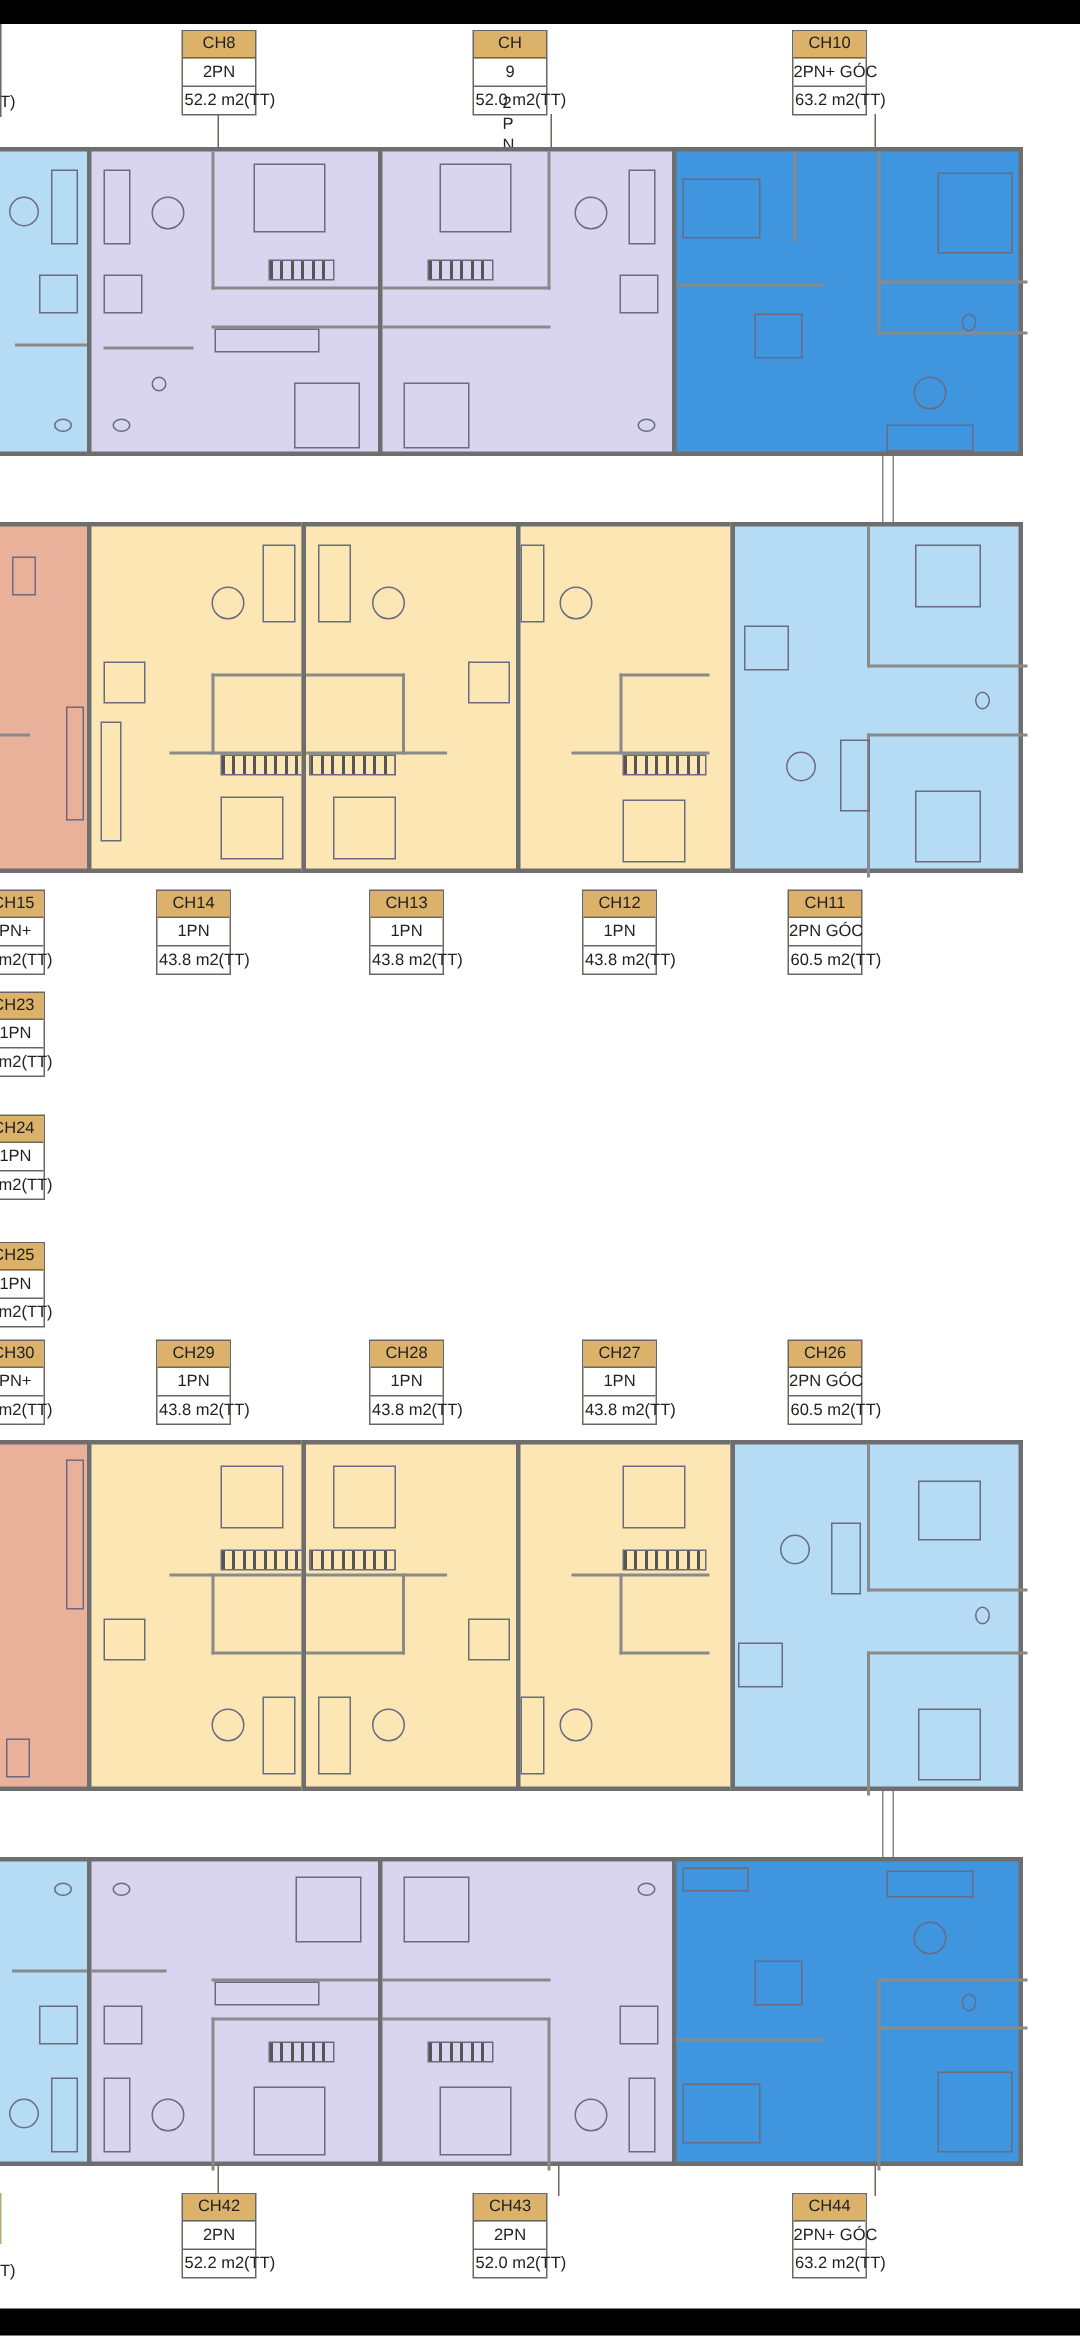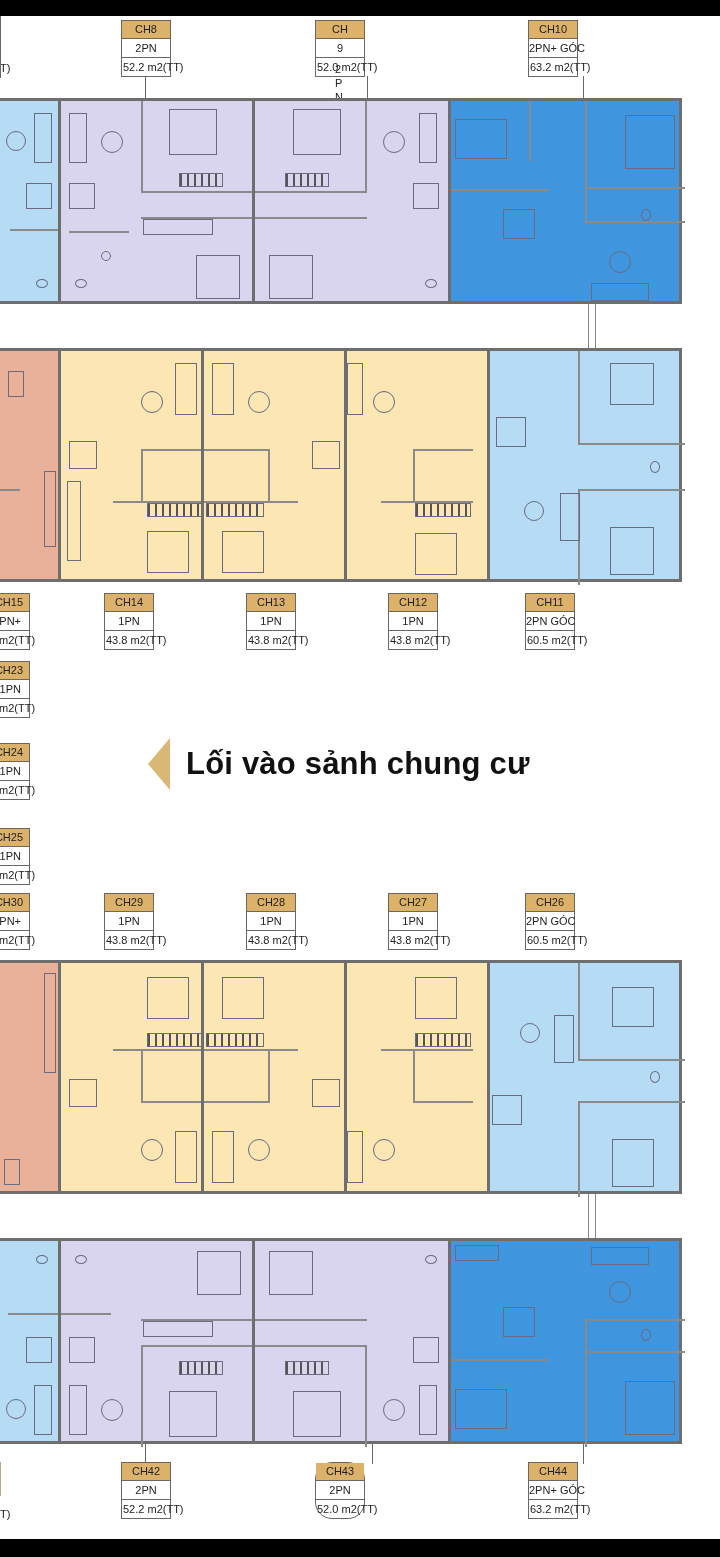--- a/index.html
+++ b/index.html
@@ -191,24 +191,20 @@
     <div class="hd" style="text-align:right;padding-right:6px;">CH24</div>
     <div class="rt" style="text-align:right;padding-right:8px;">1PN</div>
     <div class="ar" style="padding-left:18px;">m2(TT)</div>
   </div>
   <div class="label" style="left:-20px;top:812px;">
     <div class="hd" style="text-align:right;padding-right:6px;">CH25</div>
     <div class="rt" style="text-align:right;padding-right:8px;">1PN</div>
     <div class="ar" style="padding-left:18px;">m2(TT)</div>
   </div>
 
-  <div class="entrance">
-    <div class="arrow"></div>
-    <div class="txt">Lối vào sảnh chung cư</div>
-  </div>
 
   <div class="label" style="left:-20px;top:877px;">
     <div class="hd" style="text-align:right;padding-right:6px;">CH30</div>
     <div class="rt" style="text-align:right;padding-right:8px;">2PN+</div>
     <div class="ar" style="padding-left:18px;">m2(TT)</div>
   </div>
   <div class="label" style="left:104px;top:877px;">
     <div class="hd">CH29</div>
     <div class="rt">1PN</div>
     <div class="ar">43.8 m2(TT)</div>
@@ -333,21 +329,21 @@
   <div class="leader" style="left:583px;top:1428px;height:20px;"></div>
 
   <div class="leader" style="left:0;top:1446px;height:34px;background:#b8a97a;"></div>
   <div style="position:absolute;left:0;top:1492px;font-size:11px;color:#222;">T)</div>
 
   <div class="label" style="left:121px;top:1446px;">
     <div class="hd">CH42</div>
     <div class="rt">2PN</div>
     <div class="ar">52.2 m2(TT)</div>
   </div>
-  <div class="label" style="left:315px;top:1446px;border-radius:17px;">
+  <div class="label" style="left:315px;top:1446px;">
     <div class="hd">CH43</div>
     <div class="rt">2PN</div>
     <div class="ar">52.0 m2(TT)</div>
   </div>
   <div class="label" style="left:528px;top:1446px;">
     <div class="hd">CH44</div>
     <div class="rt">2PN+ GÓC</div>
     <div class="ar">63.2 m2(TT)</div>
   </div>
 

